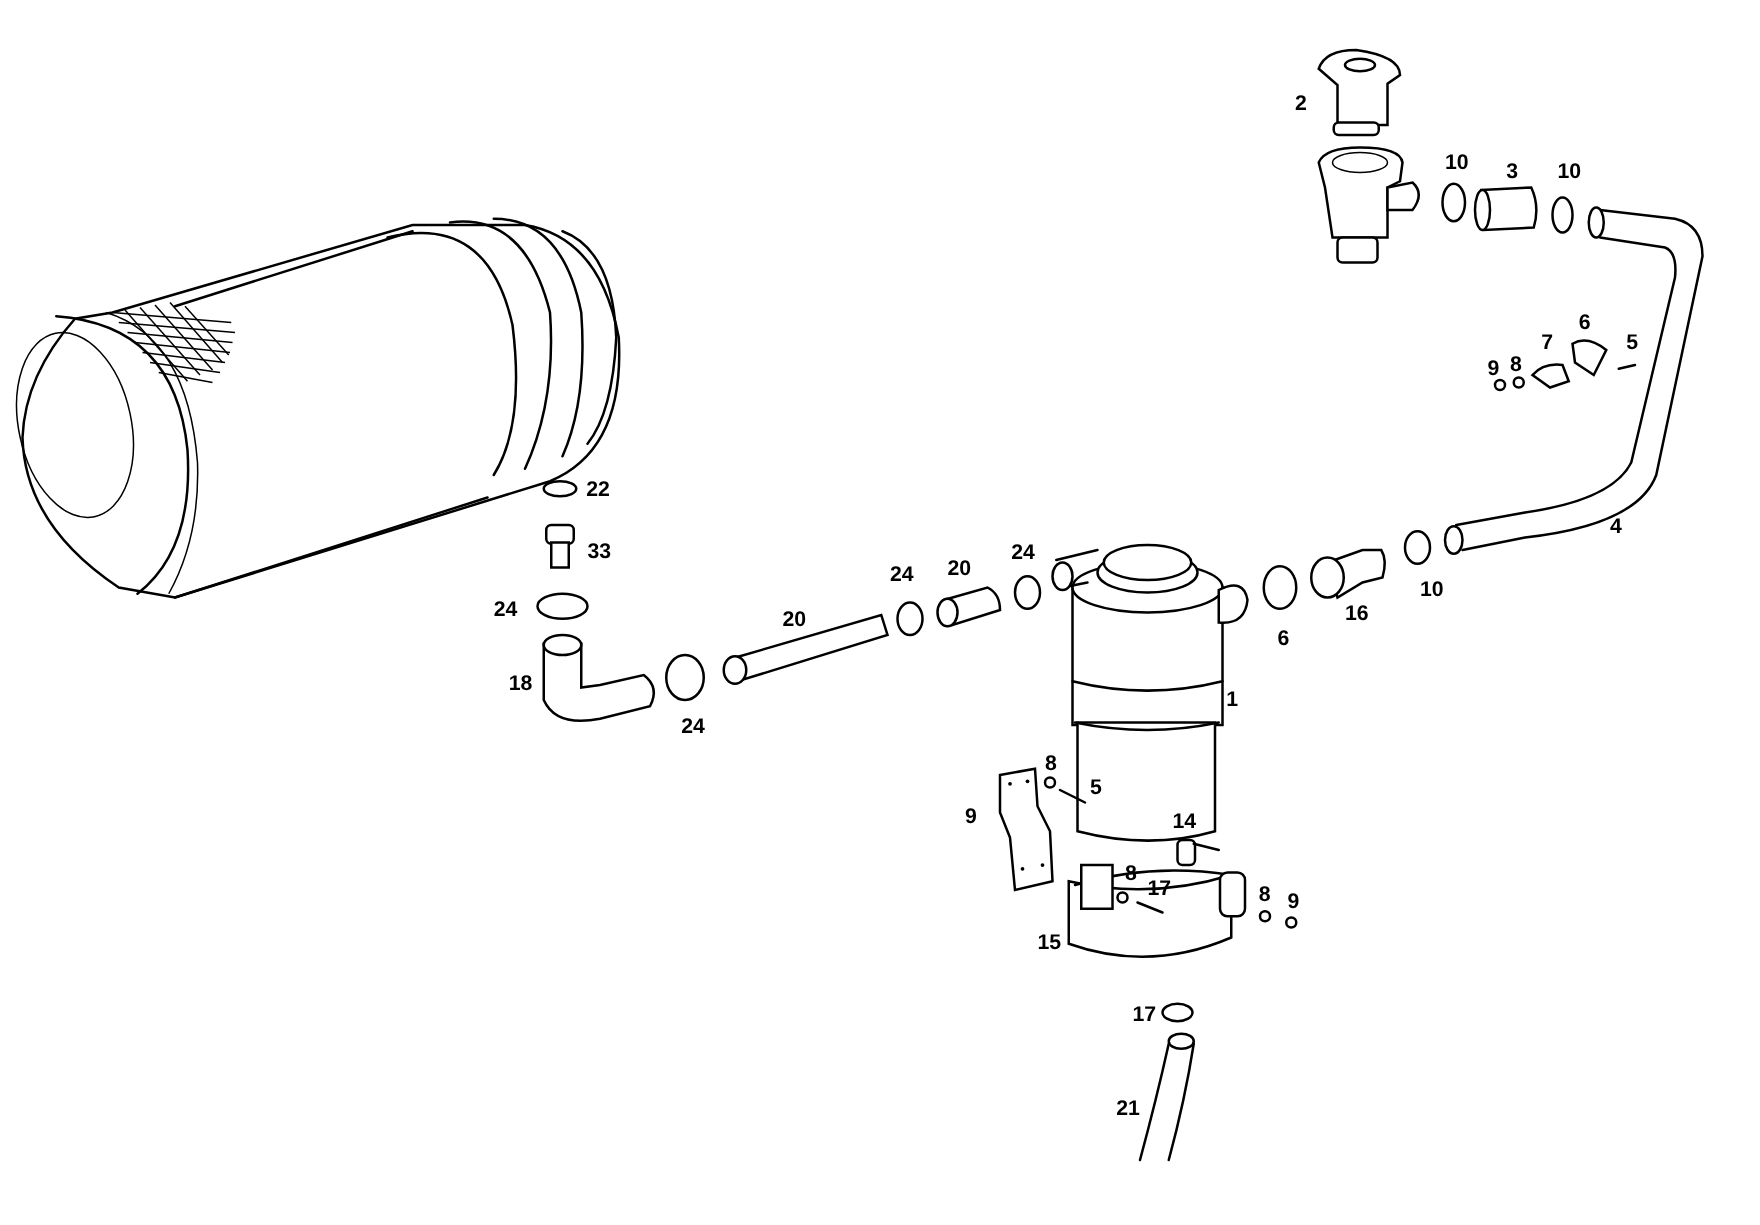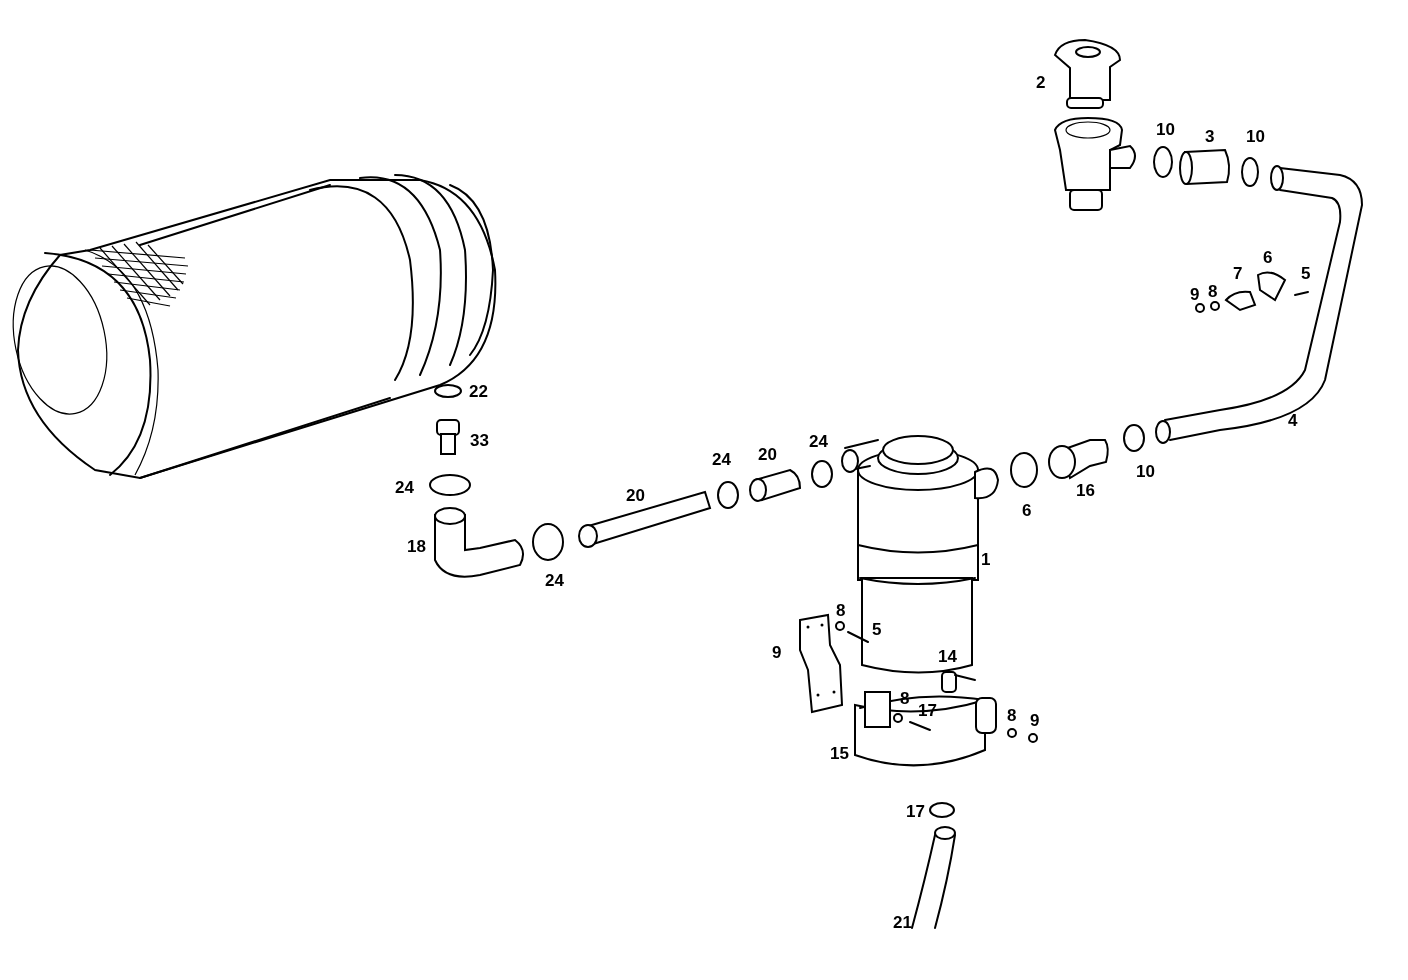--- a/index.html
+++ b/index.html
@@ -180,14 +180,14 @@
   <span class="lbl" style="left:836px;top:602px">8</span>
   <span class="lbl" style="left:872px;top:621px">5</span>
   <span class="lbl" style="left:772px;top:644px">9</span>
   <span class="lbl" style="left:938px;top:648px">14</span>
   <span class="lbl" style="left:900px;top:690px">8</span>
   <span class="lbl" style="left:918px;top:702px">17</span>
   <span class="lbl" style="left:1007px;top:707px">8</span>
   <span class="lbl" style="left:1030px;top:712px">9</span>
   <span class="lbl" style="left:830px;top:745px">15</span>
   <span class="lbl" style="left:906px;top:803px">17</span>
-  <span class="lbl" style="left:893px;top:914px">21</span>
+  <span class="lbl" style="left:893px;top:878px">21</span>
 </div>
 
 </body></html>

